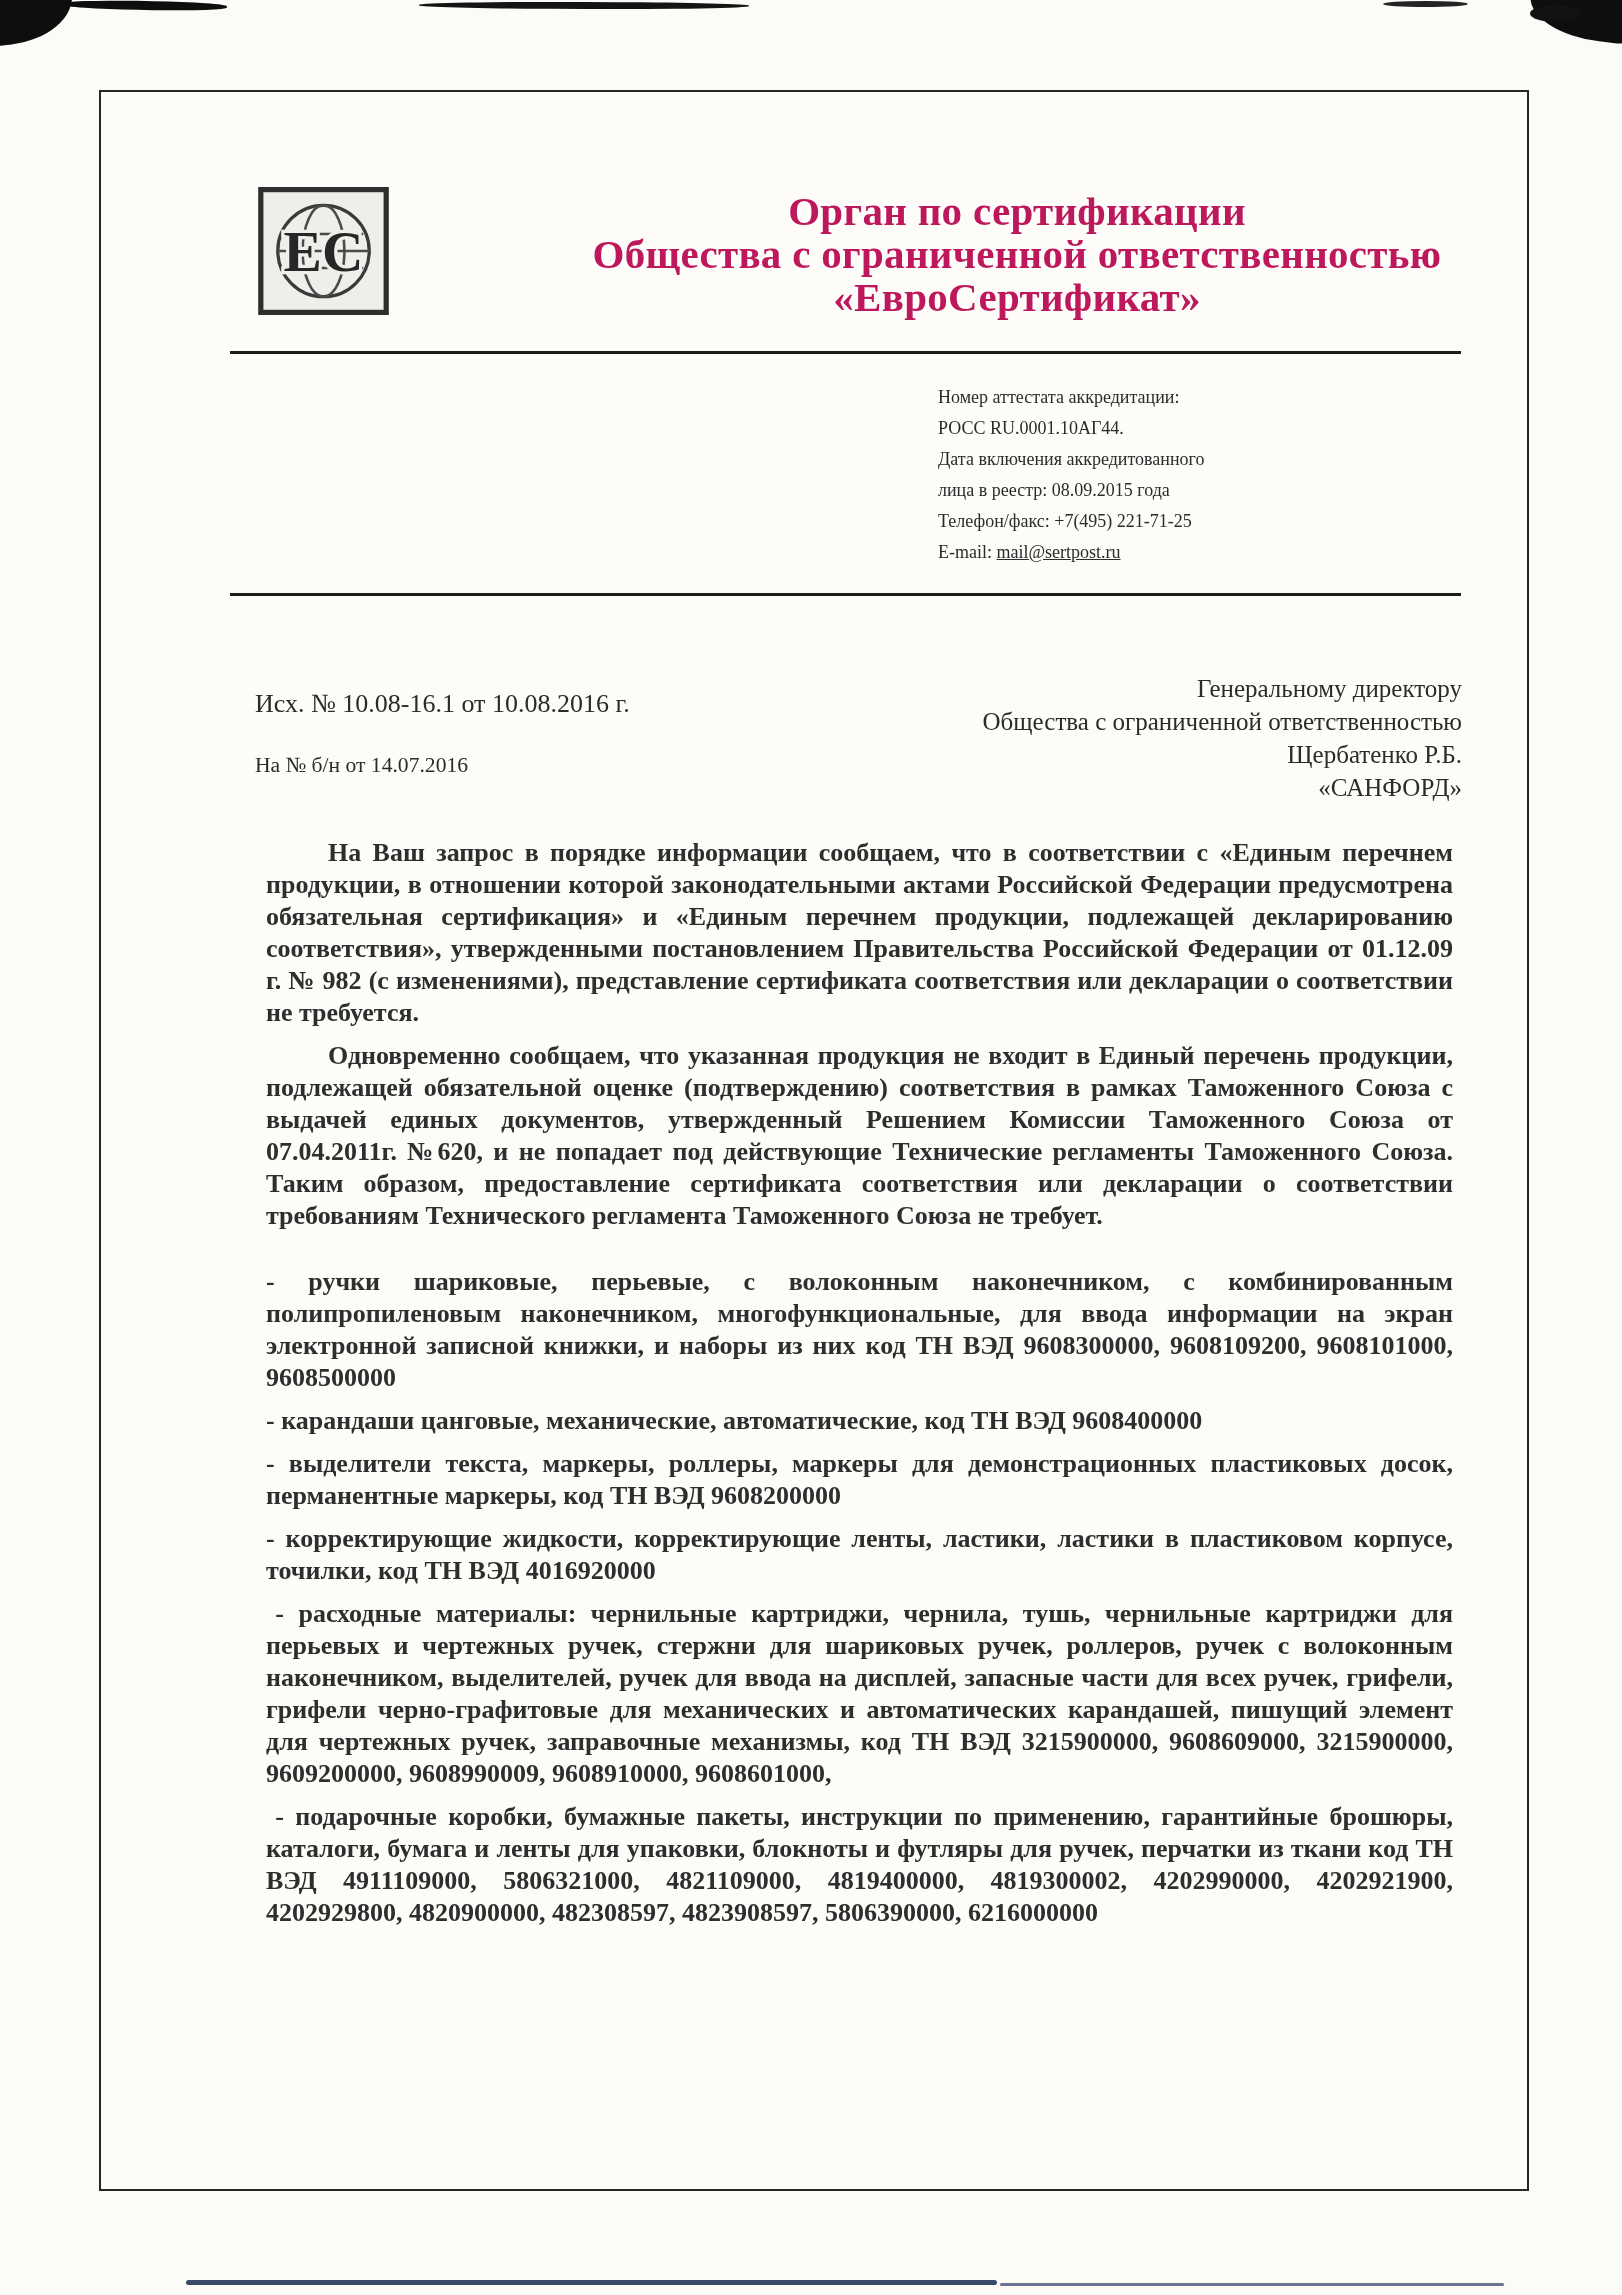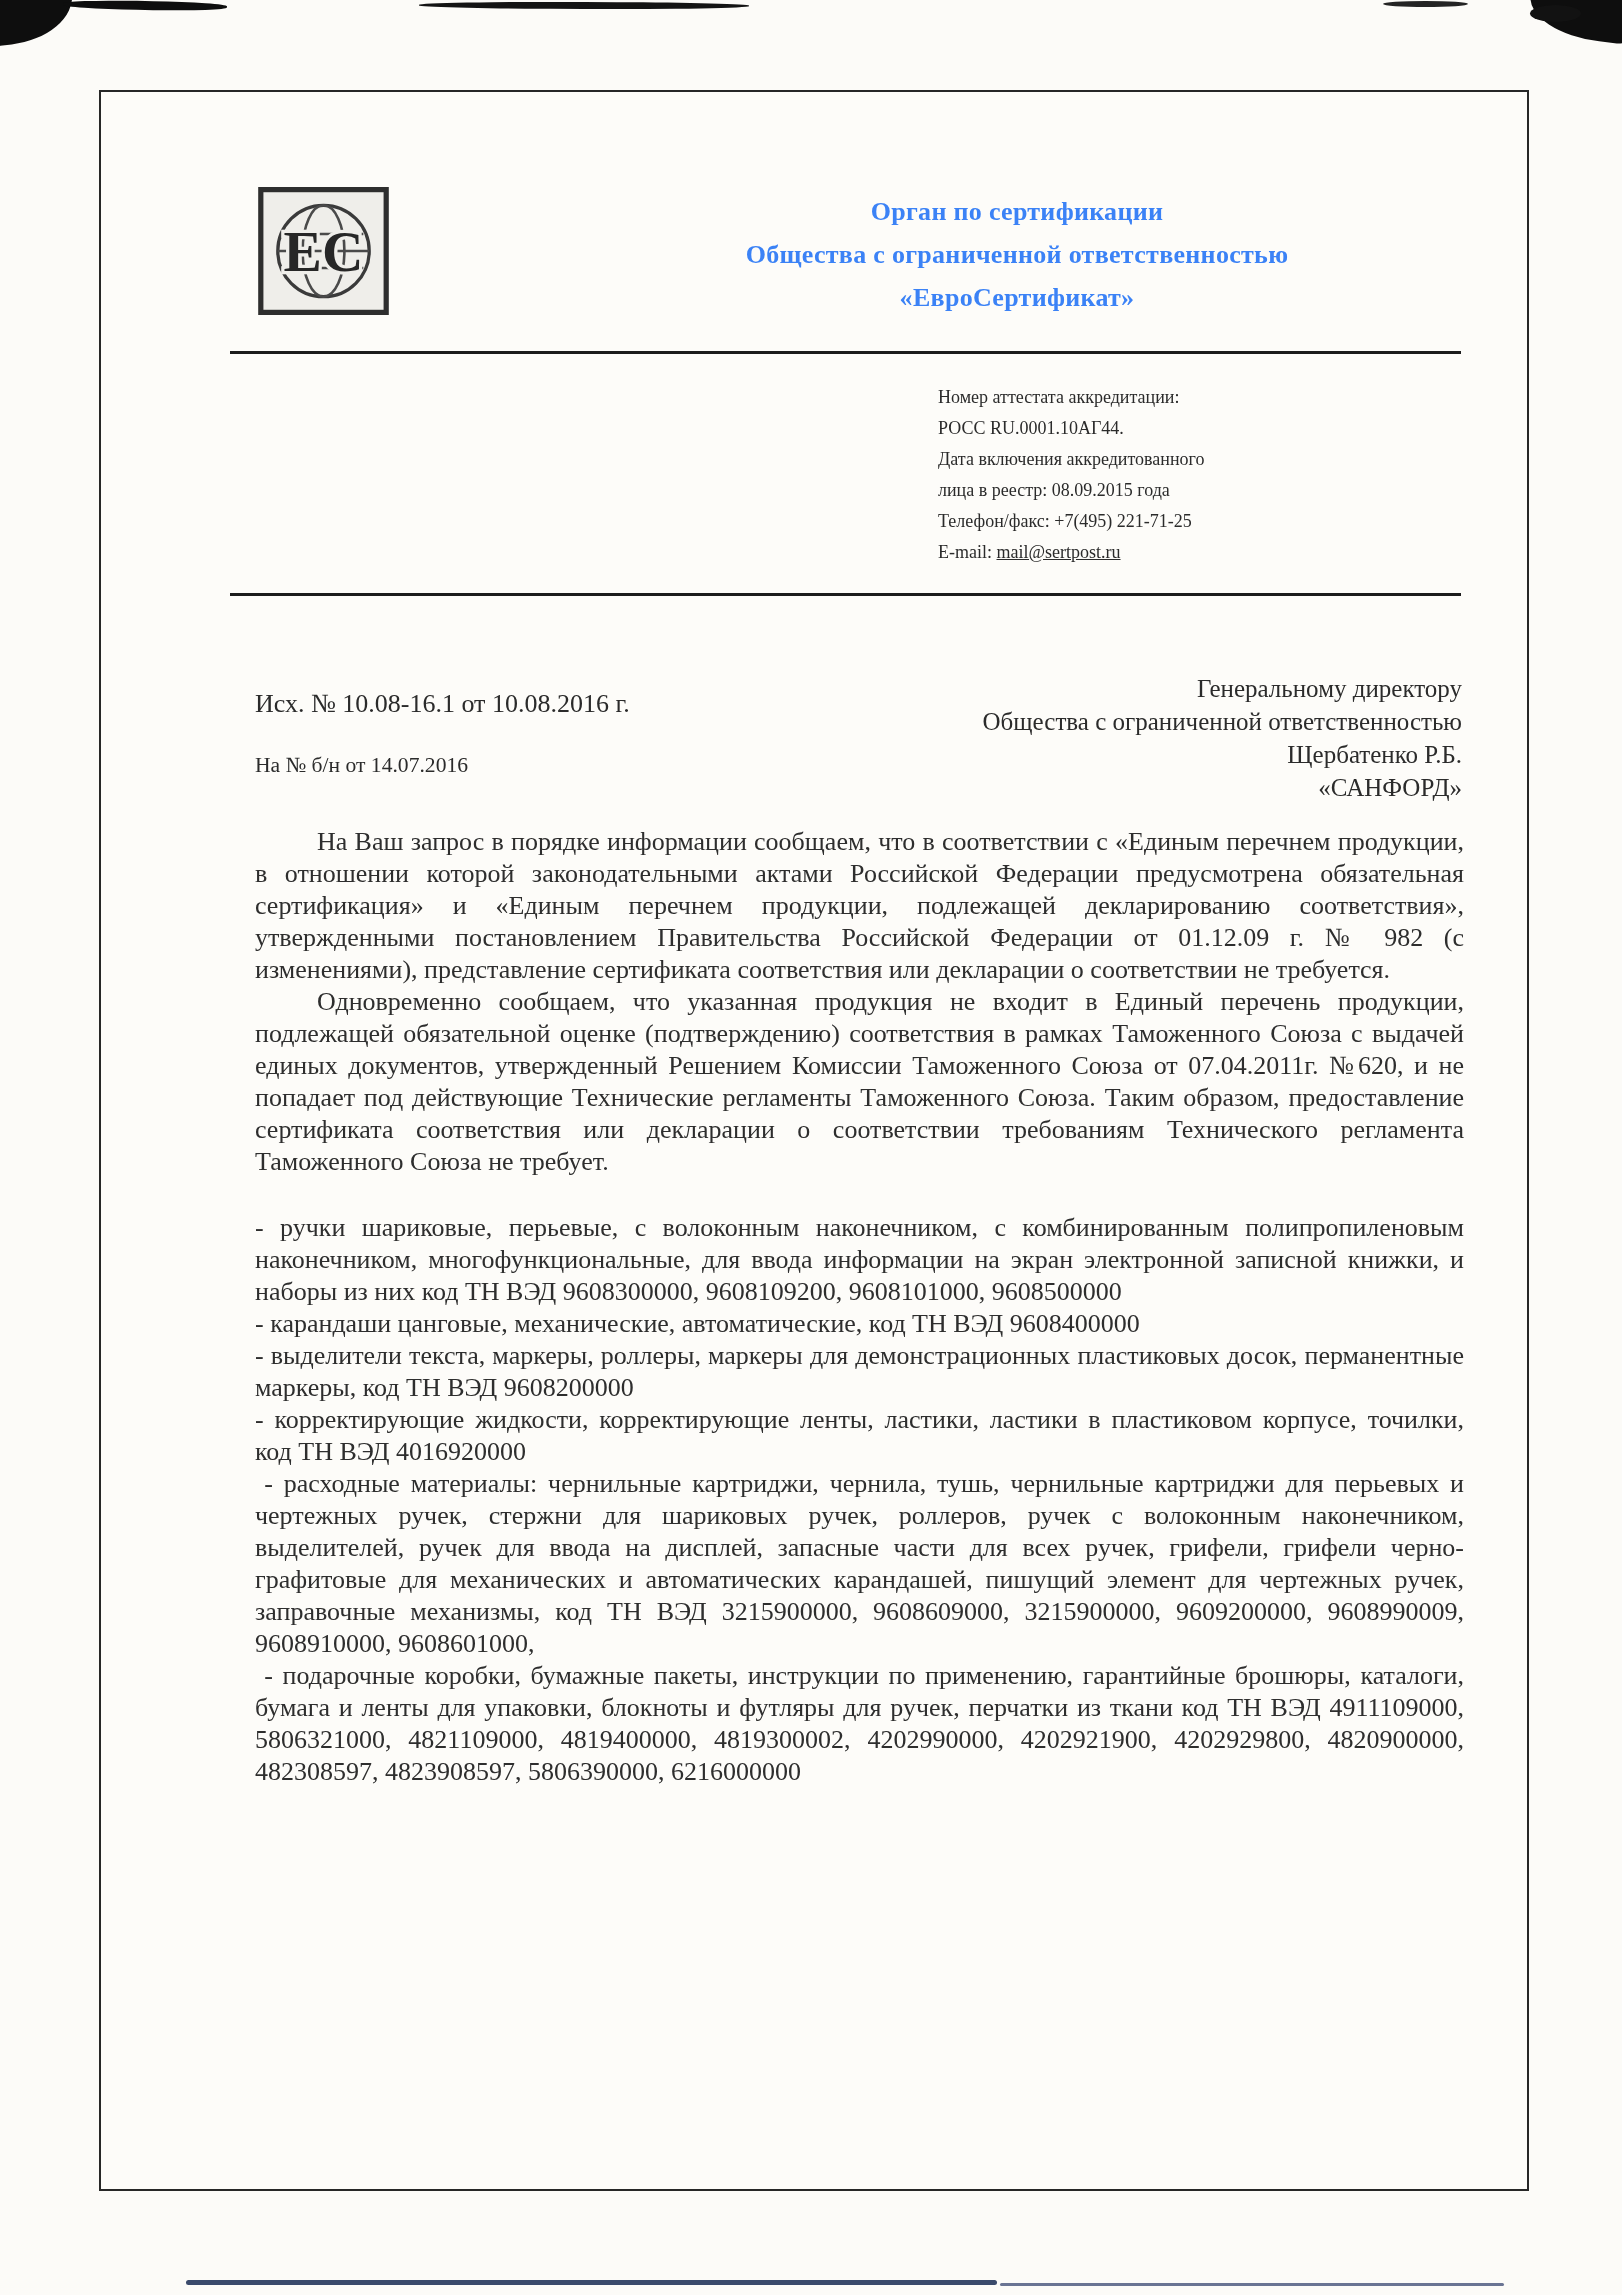--- a/index.html
+++ b/index.html
@@ -28,39 +28,39 @@
   .frame {
     position:absolute; left:99px; top:90px;
     width:1430px; height:2101px;
     border:2px solid #272727;
     background:#fdfcf9;
   }
 
   .logo { position:absolute; left:157px; top:95px; width:131px; height:128px; }
 
   .title { position:absolute; left:327px; top:98px; width:1178px; text-align:center;
-           font-size:26px; font-weight:bold; line-height:43px; color:#3b82f6; letter-spacing:0.3px; }
+           font-size:41px; font-weight:bold; line-height:43px; color:#be185d; letter-spacing:0.3px; }
 
   .rule { position:absolute; left:129px; width:1231px; height:2.6px; background:#1c1c1c; }
   .rule1 { top:259px; }
   .rule2 { top:501px; }
 
   .req-left  { position:absolute; left:154px;  top:290px; width:693px; font-size:25px; line-height:31px; }
   .req-right { position:absolute; left:837px; top:290px; width:608px;  font-size:18px; line-height:31px; }
   .email { text-decoration:underline; color:inherit; cursor:pointer; }
 
   .ref-out { position:absolute; left:154px; top:597px;  font-size:26px; }
   .ref-in  { position:absolute; left:154px; top:661px; font-size:21.6px; }
 
   .addressee { position:absolute; left:654px; top:580px; width:707px;
                text-align:right; font-size:25px; line-height:33px; }
 
   .body-text { position:absolute; left:154px; top:734px; width:1209px;
                font-size:26px; line-height:32px; text-align:justify; color:#2e2e2e; }
-  .body-text p { margin:0; }
+  .body-text p { margin:11px;font-weight:bold; }
   .ind { text-indent:62px; }
   .gap { margin-bottom:34px !important; }
   .item { text-indent:0; }
   .item-sp { text-indent:9.2px; }
 </style>
 </head>
 <body>
 
 <div class="page">
 

